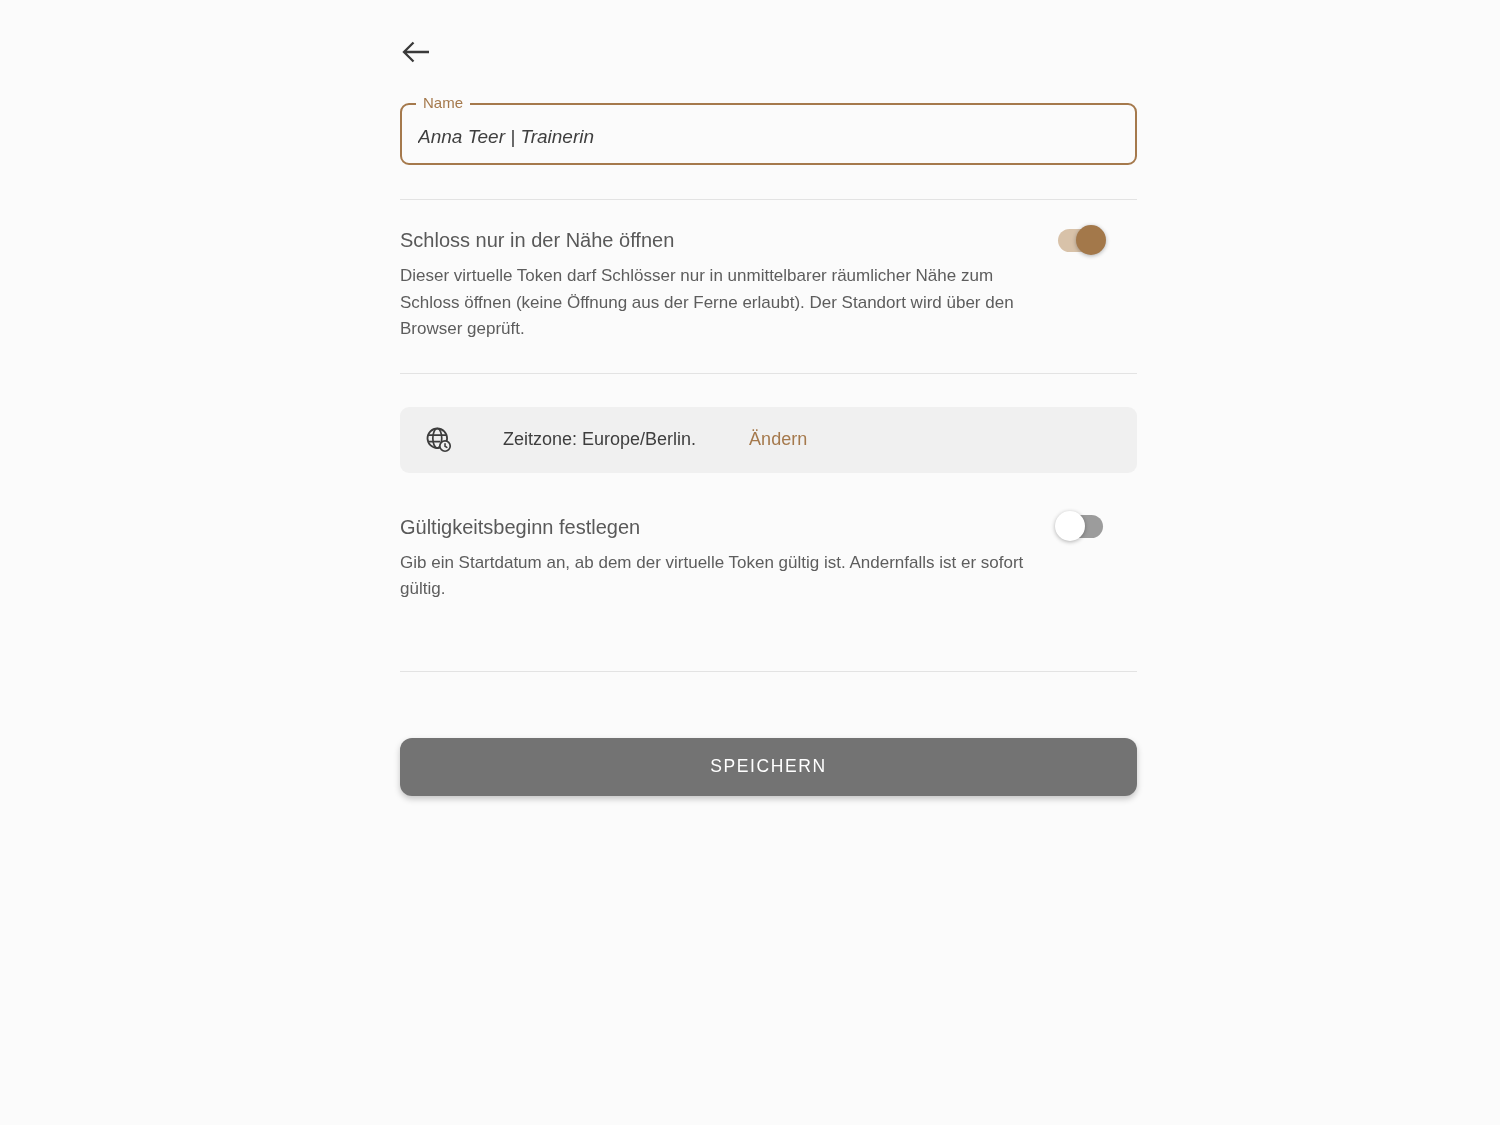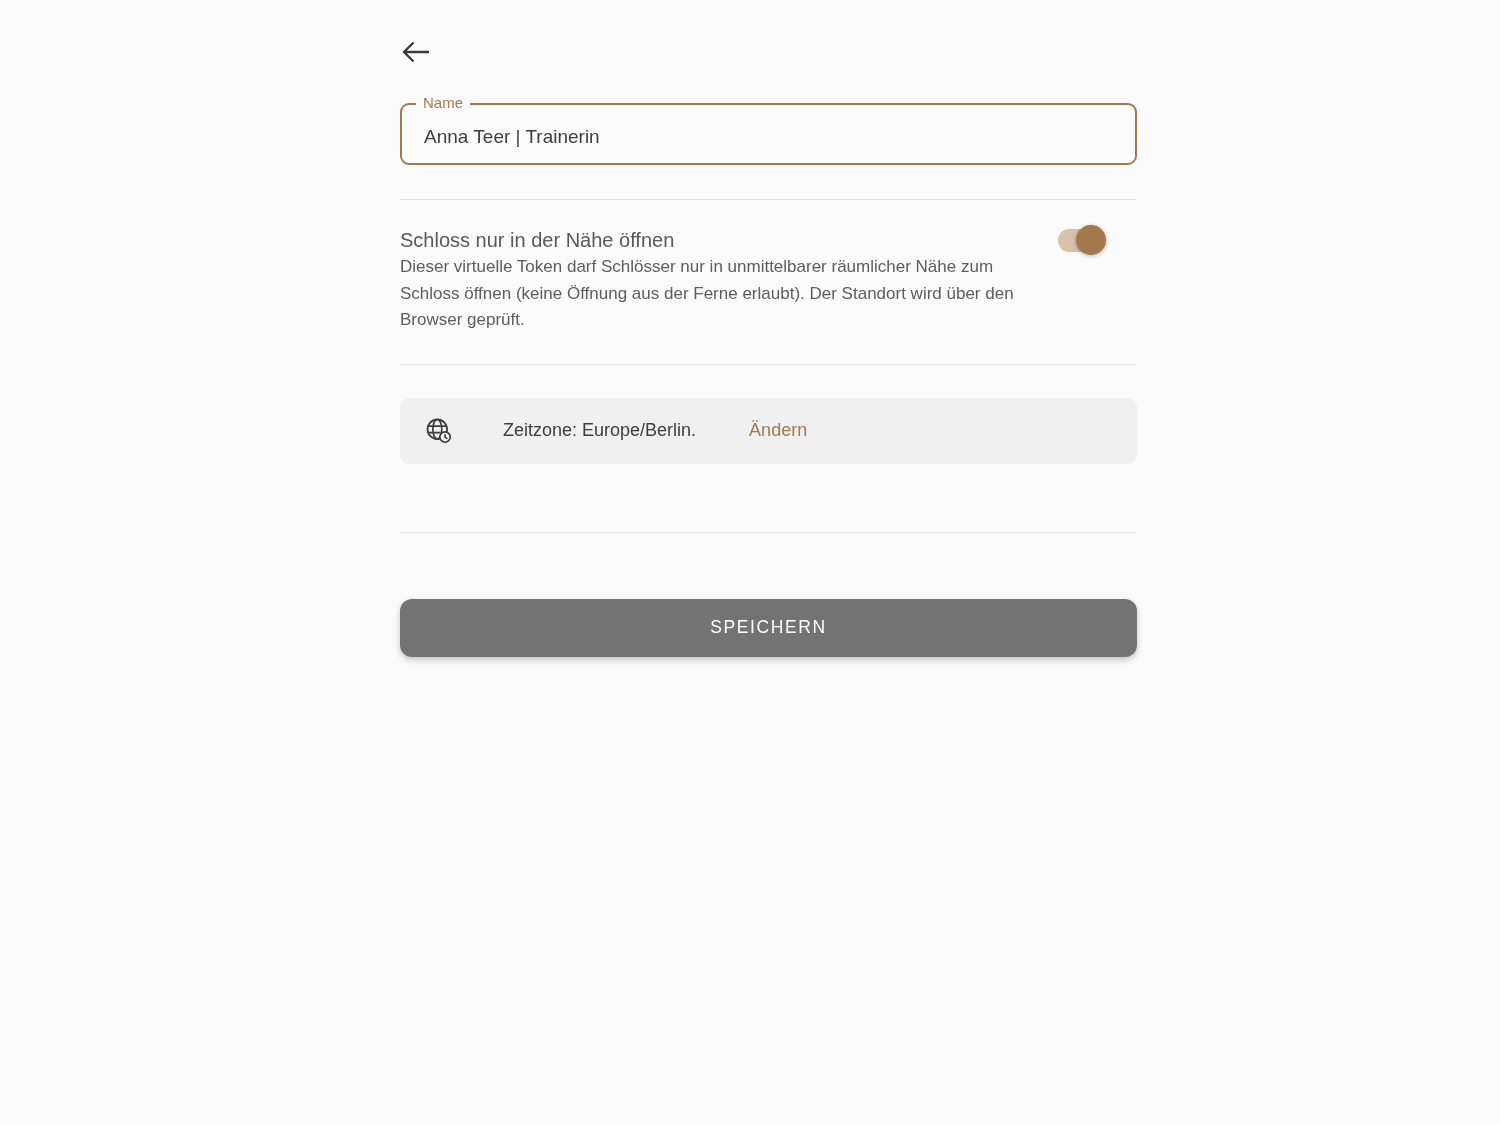--- a/index.html
+++ b/index.html
@@ -33,38 +33,40 @@
     line-height:18px;
   }
   .name-input {
     width:100%; height:62px;
     border:2px solid #a5794c;
     border-radius:9px;
     background:transparent;
     font-family:inherit;
     font-size:19px;
     color:#3f3f3f;
-    padding:6px 18px 0 22px;
+    padding:6px 18px 0 16px;
     outline:none;
+    font-style:italic;
   }
   .divider { border:none; height:1px; background:#e3e3e3; }
   .div-1 { margin-top:34px; }
   .div-2 { margin-top:30px; }
   .div-3 { margin-top:68px; }
   
   .setting-row { padding-top:26px; }
   .setting-head {
     display:flex; align-items:center; justify-content:space-between;gap:32px;
   }
   .setting-title {
     font-size:20px;
     color:#595959;
     line-height:28px;
   }
   .setting-desc {
+    margin-top:9px;
     max-width:632px;
     font-size:17px;
     line-height:26.5px;
     color:#5d5d5d;
   }
   
   .switch {
     position:relative;
     width:45px; height:23px;
     border-radius:12px;
@@ -165,20 +167,29 @@
         <ellipse cx="11" cy="11" rx="3.7" ry="8.1" stroke="#3d3d3d" stroke-width="1.4"></ellipse>
         <path d="M3.3 8.3h15.4M3.3 13.7h10.2" stroke="#3d3d3d" stroke-width="1.4"></path>
         <circle cx="17.4" cy="17.4" r="4.3" fill="#f0f0f0" stroke="#3d3d3d" stroke-width="1.4"></circle>
         <path d="M17.4 15.6v2l1.5 0.9" stroke="#3d3d3d" stroke-width="1.3" stroke-linecap="round"></path>
       </svg>
     </span>
     <span class="tz-text">Zeitzone: Europe/Berlin.</span>
     <a class="tz-change">Ändern</a>
   </div>
 
+  <div class="setting-row row-start">
+    <div class="setting-head">
+      <div class="setting-title">Gültigkeitsbeginn festlegen</div>
+      <div class="switch">
+        <div class="thumb"></div>
+      </div>
+    </div>
+    <p class="setting-desc">Gib ein Startdatum an, ab dem der virtuelle Token gültig ist. Andernfalls ist er sofort gültig.</p>
+  </div>
 
 
   <hr class="divider div-3">
 
 
   <button class="save-btn">SPEICHERN</button>
 
 </div>
 
 </body></html>

